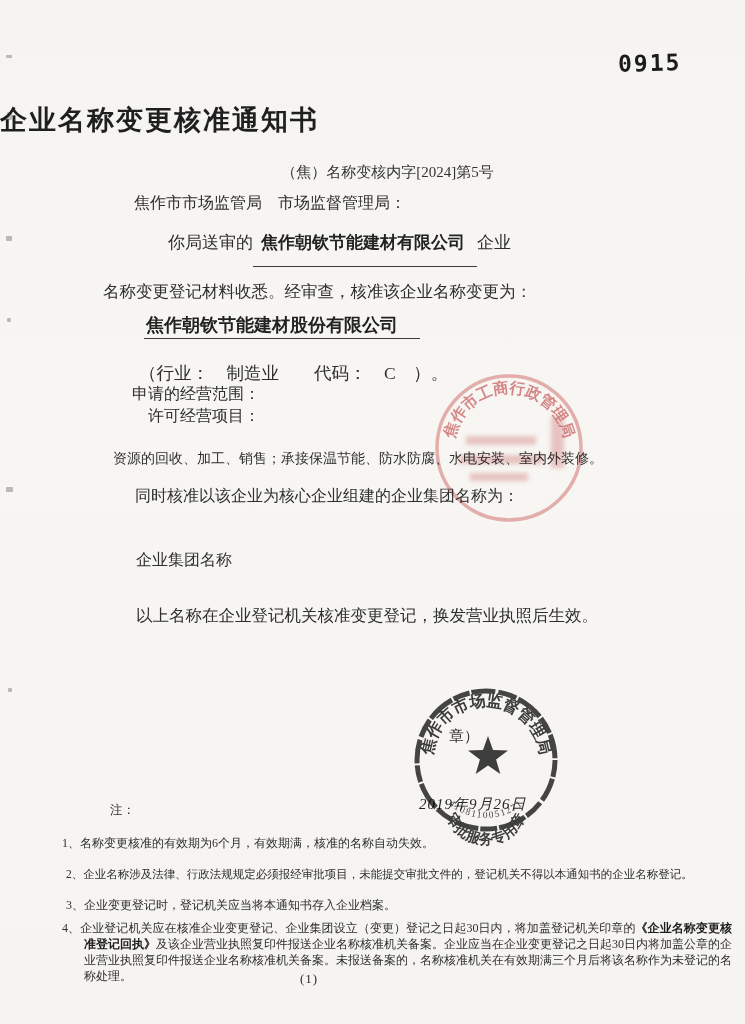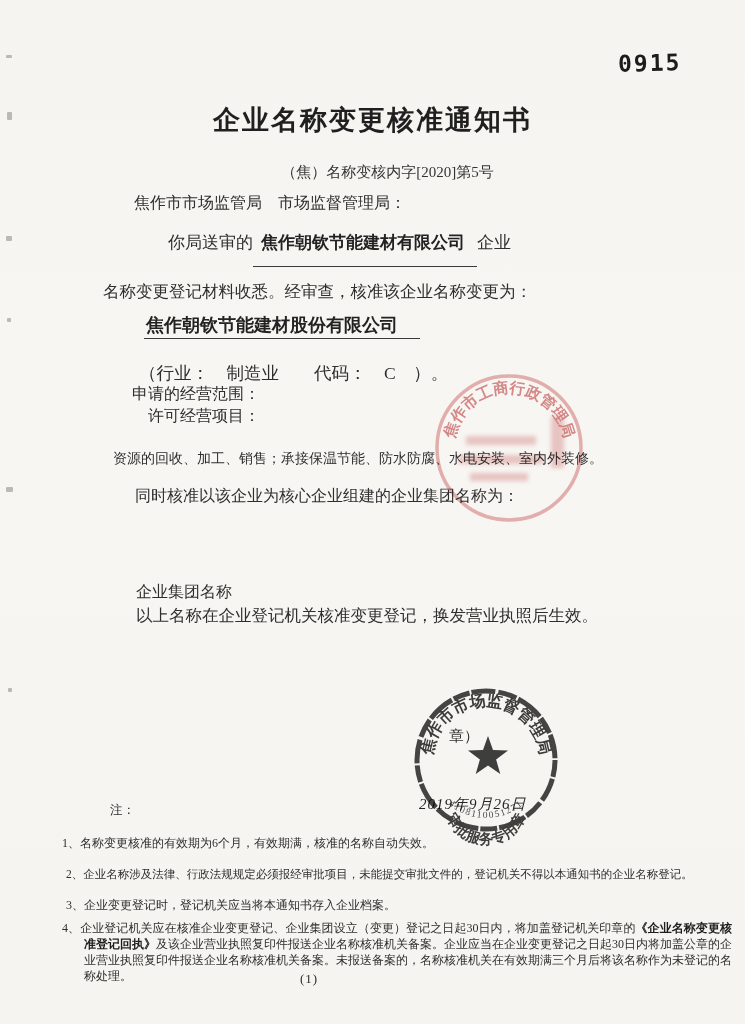--- a/index.html
+++ b/index.html
@@ -13,37 +13,37 @@
     color:#2e2e2e;
   }
   .abs{position:absolute;white-space:nowrap;}
   .hw-number{
     left:618px;top:50px;
     font-family:"DejaVu Sans Mono",monospace;
     font-weight:bold;font-size:23px;letter-spacing:2px;color:#1c1c1c;
     transform:rotate(-1.5deg);
   }
   .title{
-    left:0;right:0;top:102px;text-align:center;
+    left:0;right:0;top:102px;text-align:left;
     font-size:27px;font-weight:bold;letter-spacing:2px;color:#1f1f1f;margin:0;
   }
   .doc-no{left:0;right:0;top:163px;text-align:center;padding-left:30px;font-size:15px;color:#333;}
   .addressee{left:134px;top:193px;font-size:16px;}
   .para1{left:168px;top:231px;font-size:17px;}
   .uline{border-bottom:1.5px solid #3a3a3a;font-weight:bold;padding:0 12px 14px 8px;color:#222;}
   .para2{left:103px;top:281px;font-size:16.5px;text-align:right;}
   .newname{left:144px;top:313px;font-size:18px;}
   .newname .uline{padding:0 22px 3px 2px;}
   .industry{left:139px;top:361px;font-size:17.5px;}
   .scope{left:132px;top:384px;font-size:16px;}
   .licensed{left:148px;top:406px;font-size:16px;}
   .general1{left:160px;top:428px;font-size:15px;}
   .general2{left:113px;top:450px;font-size:14px;}
   .grouppara{left:135px;top:486px;font-size:16px;}
-  .groupname{left:136px;top:550px;font-size:16px;margin-top:32px;}
+  .groupname{left:136px;top:550px;font-size:16px;}
   .effect{left:136px;top:605px;font-size:16.5px;}
   .seal-paren{left:449px;top:727px;font-size:15px;color:#2f2f2f;z-index:2;}
   .date{left:419px;top:795px;font-size:15px;letter-spacing:1px;color:#252525;z-index:2;font-style:italic;}
   .note-label{left:110px;top:802px;font-size:12.5px;}
   .note1{left:62px;top:835px;font-size:12px;}
   .note2{left:66px;top:867px;font-size:11.5px;}
   .note3{left:66px;top:897px;font-size:12px;text-align:center;}
   .note4{
     left:62px;top:920px;width:648px;
     font-size:12px;line-height:16px;
@@ -65,21 +65,21 @@
   <div class="edge-mark" style="left:7px;top:112px;width:5px;height:8px;"></div>
   <div class="edge-mark" style="left:6px;top:236px;width:6px;height:5px;"></div>
   <div class="edge-mark" style="left:7px;top:318px;width:4px;height:4px;"></div>
   <div class="edge-mark" style="left:6px;top:487px;width:7px;height:5px;"></div>
   <div class="edge-mark" style="left:8px;top:688px;width:4px;height:4px;"></div>
 
   <div class="abs hw-number">0915</div>
 
   <h1 class="abs title">企业名称变更核准通知书</h1>
 
-  <div class="abs doc-no">（焦）名称变核内字[2020]第5号</div>
+  <div class="abs doc-no">（焦）名称变核内字[2024]第5号</div>
 
   <div class="abs addressee">焦作市市场监管局　市场监督管理局：</div>
 
   <div class="abs para1">
     <span>你局送审的</span><span class="uline">焦作朝钦节能建材有限公司</span><span>企业</span>
   </div>
 
   <div class="abs para2">名称变更登记材料收悉。经审查，核准该企业名称变更为：</div>
 
   <div class="abs newname">

